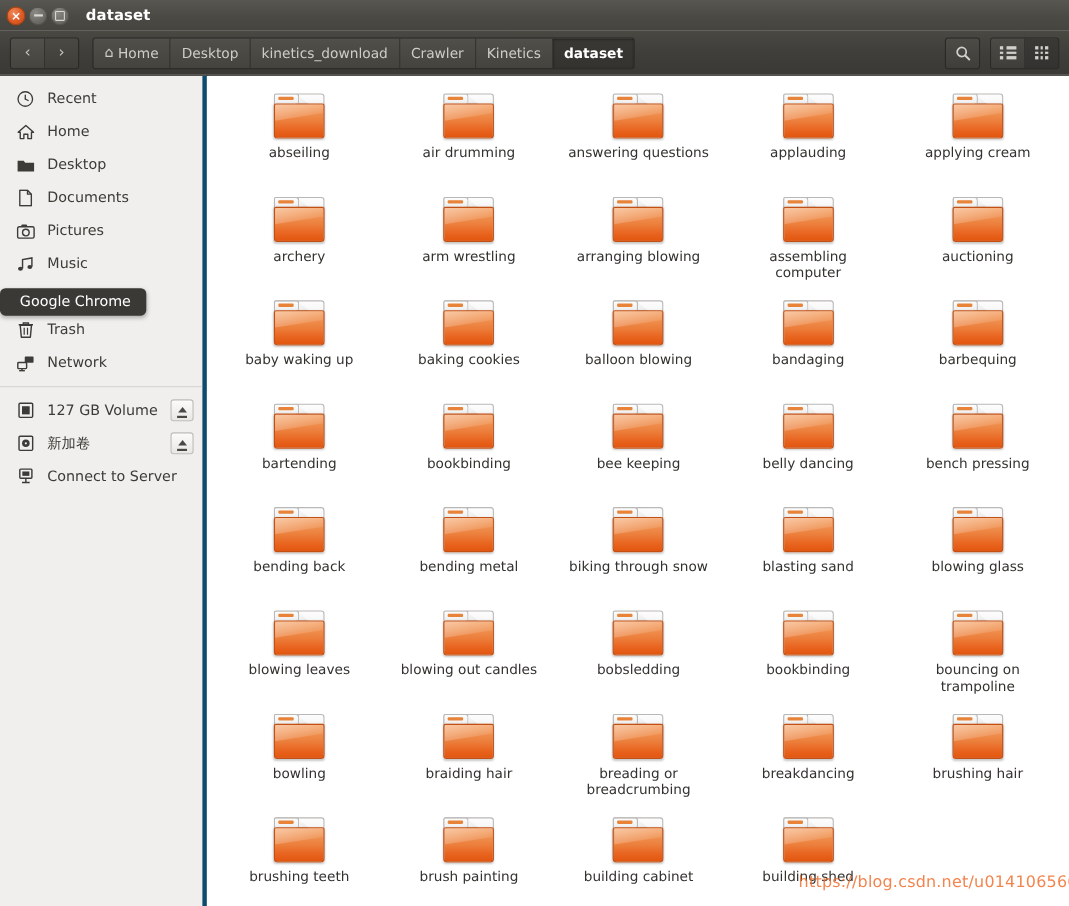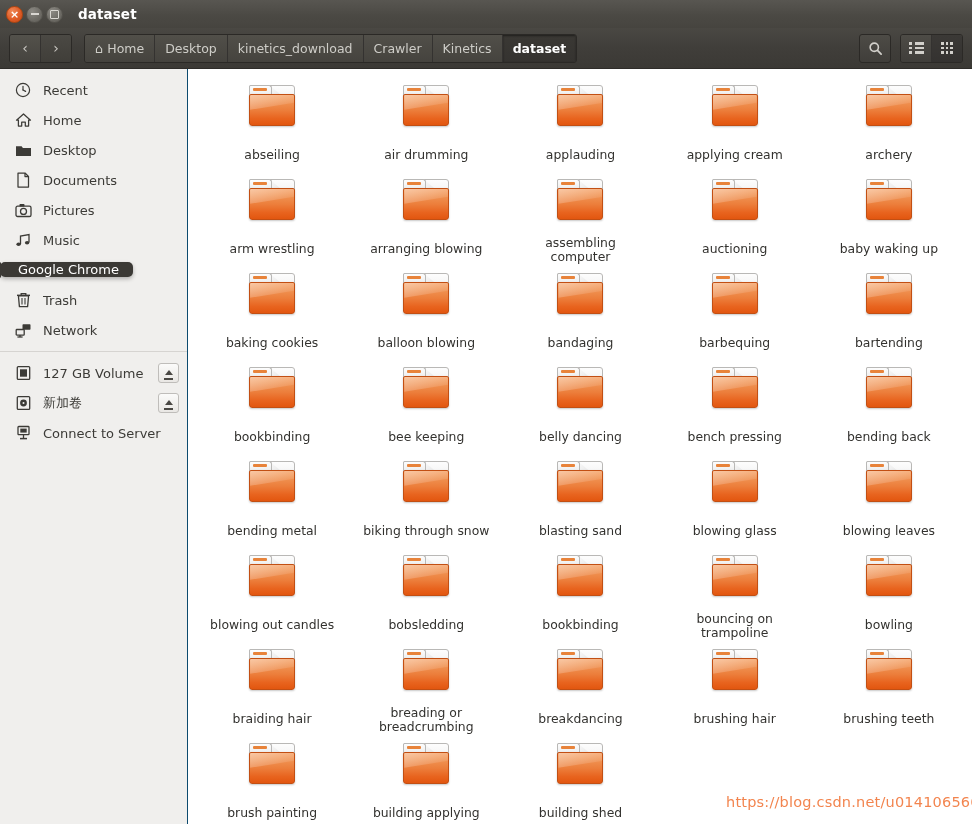--- a/index.html
+++ b/index.html
@@ -164,21 +164,21 @@
   .gridicon { display: grid; grid-template-columns: repeat(3, 2.6px); gap: 2px; }
   .gridicon i { display: block; width: 2.6px; height: 2.6px; background: #d2d0cb; }
 
   
   .sidebar {
     position: absolute;
     top: 69px; left: 0;
     width: 188px;
     height: 755px;
     background: #f0efed;
-    border-right: 1px solid #0c4a6e;
+    border-right: 4px solid #0c4a6e;
     box-sizing: border-box;
     padding-top: 6px;
     overflow: hidden;
   }
   .side-item {
     display: flex;
     align-items: center;
     height: 30px;
     padding: 0 8px 0 14px;
     gap: 11px;
@@ -219,21 +219,21 @@
     background: #4a4844;
     margin-top: 11px;
   }
   .eject-wrap { position: relative; display:flex; align-items:center; justify-content:center; }
 
   
   .tooltip {
     position: absolute;
     left: 0px;
     top: 193px;
-    height: 15px;
+    height: 25px;
     display: flex;
     align-items: center;
     padding: 0 14px 0 18px;
     background: #3b3935;
     color: #ffffff;
     font-size: 13px;
     border-radius: 5px;
     box-shadow: 0 2px 4px rgba(0,0,0,.28);
     z-index: 30;
     white-space: nowrap;
@@ -267,21 +267,21 @@
   }
   .item {
     display: flex;
     flex-direction: column;
     align-items: center;
     padding-top: 7px;
     height: 94px;
     box-sizing: border-box;
   }
   .item .caption {
-    margin-top: 20px;
+    margin-top: 4px;
     font-size: 12.4px;
     color: #33322f;
     text-align: center;
     line-height: 1.18;
     max-width: 134px;
     word-wrap: break-word;
   }
 
   
   .folder {
@@ -624,20 +624,30 @@
           <div class="caption">air drumming</div>
         </div>
         <div class="item">
           <div class="folder">
             <span class="back"></span>
             <span class="diag"></span>
             <span class="tab"></span>
             <span class="tabstripe"></span>
             <span class="front"></span>
           </div>
+          <div class="caption">answering questions</div>
+        </div>
+        <div class="item">
+          <div class="folder">
+            <span class="back"></span>
+            <span class="diag"></span>
+            <span class="tab"></span>
+            <span class="tabstripe"></span>
+            <span class="front"></span>
+          </div>
           <div class="caption">applauding</div>
         </div>
         <div class="item">
           <div class="folder">
             <span class="back"></span>
             <span class="diag"></span>
             <span class="tab"></span>
             <span class="tabstripe"></span>
             <span class="front"></span>
           </div>
@@ -964,21 +974,21 @@
           <div class="caption">brush painting</div>
         </div>
         <div class="item">
           <div class="folder">
             <span class="back"></span>
             <span class="diag"></span>
             <span class="tab"></span>
             <span class="tabstripe"></span>
             <span class="front"></span>
           </div>
-          <div class="caption">building applying</div>
+          <div class="caption">building cabinet</div>
         </div>
         <div class="item">
           <div class="folder">
             <span class="back"></span>
             <span class="diag"></span>
             <span class="tab"></span>
             <span class="tabstripe"></span>
             <span class="front"></span>
           </div>
           <div class="caption">building shed</div>

